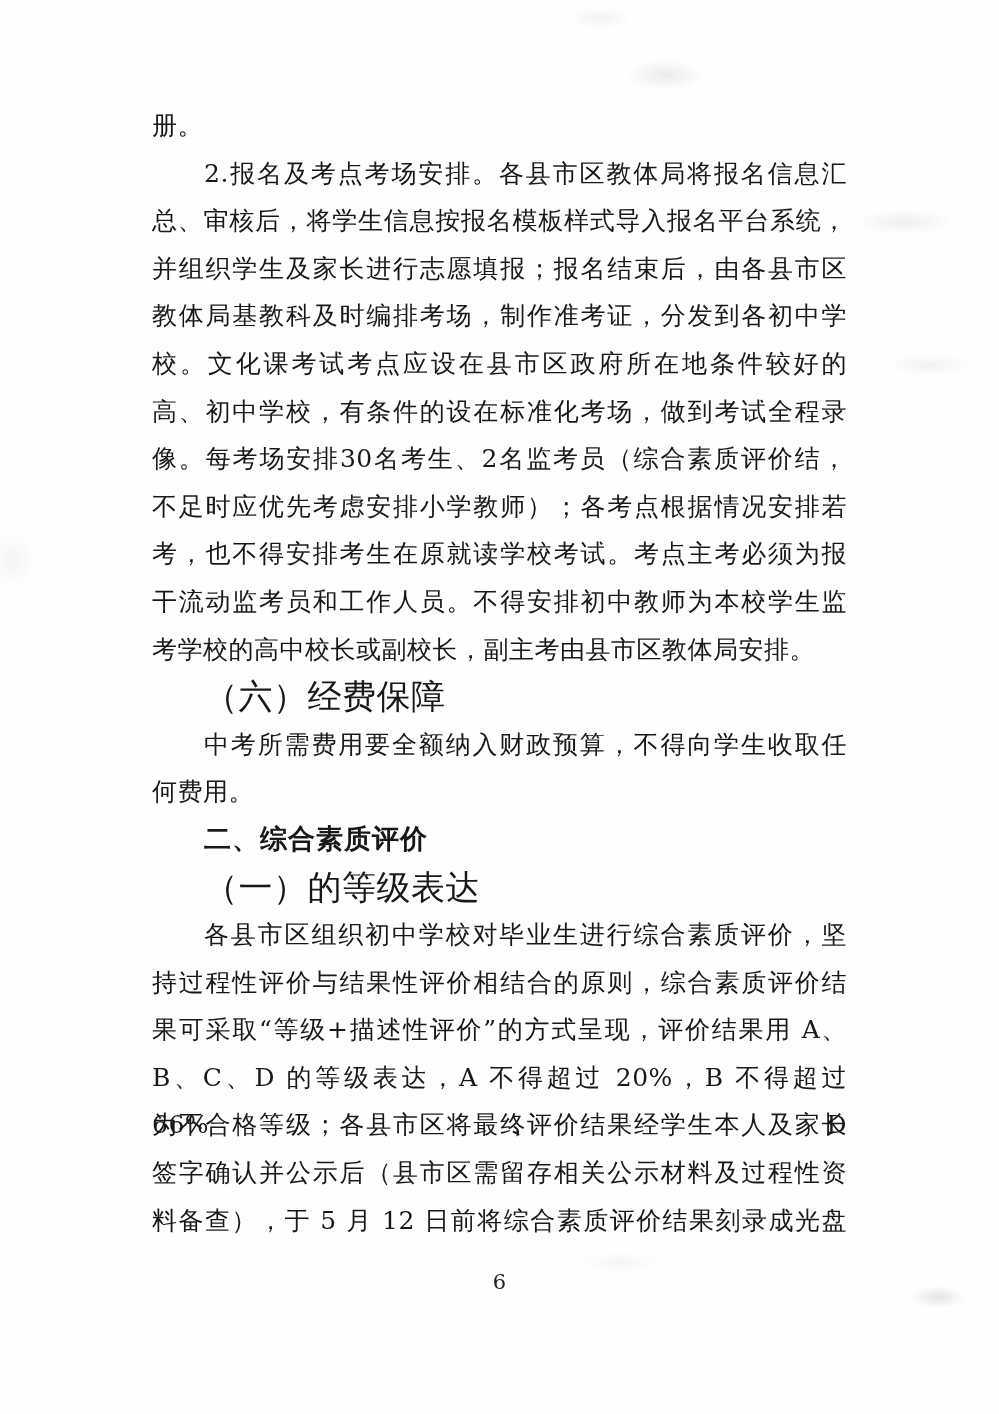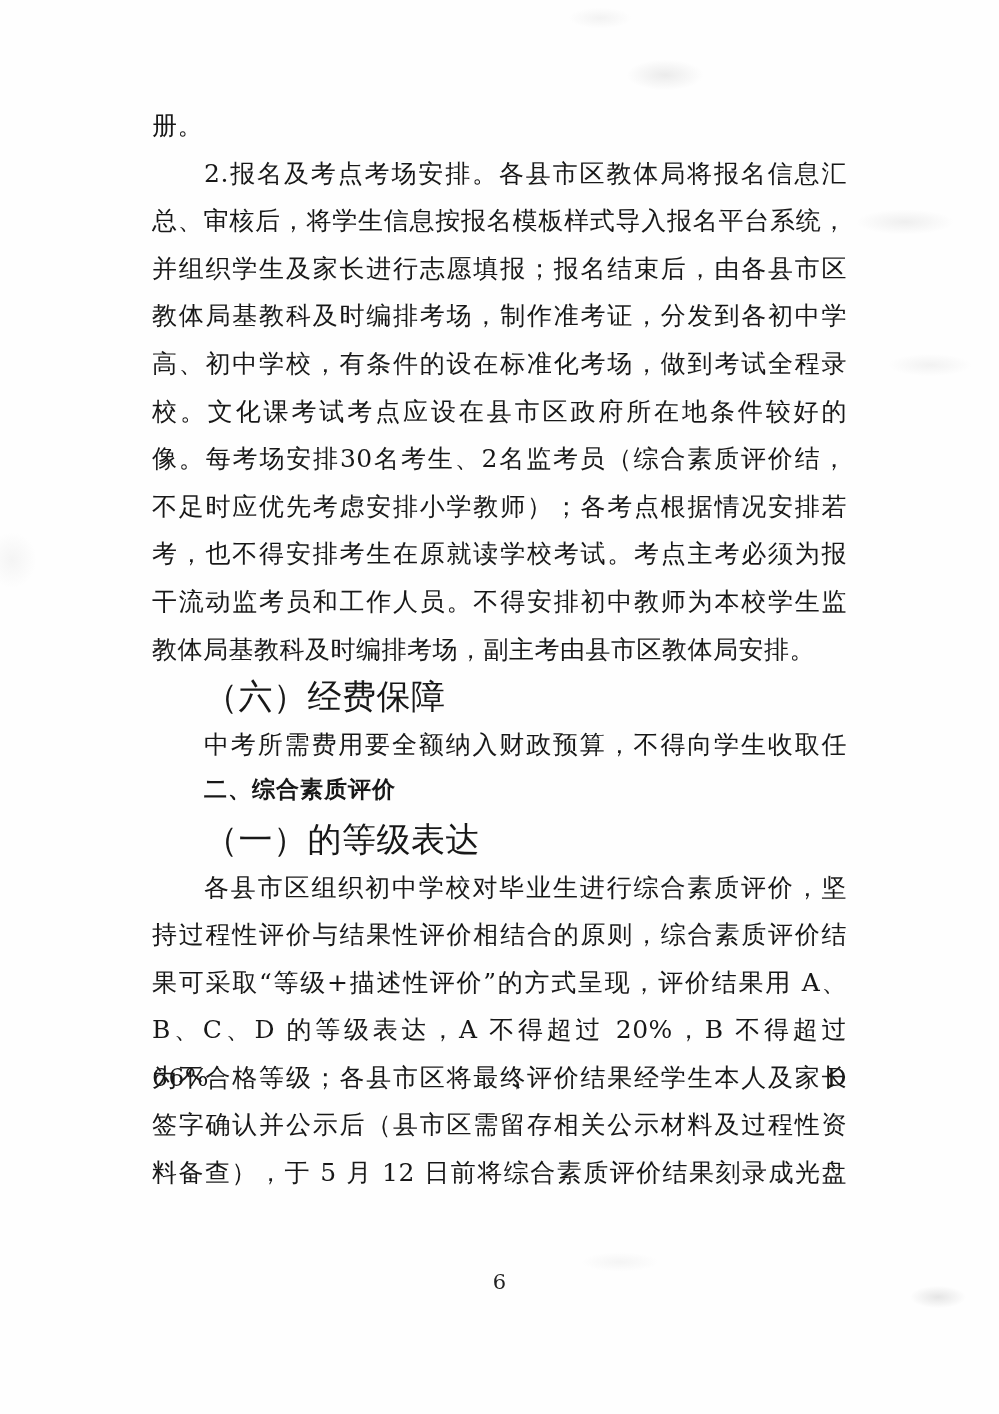--- a/index.html
+++ b/index.html
@@ -51,23 +51,23 @@
     text-align-last: justify;
   }
   .line.indent {
     padding-left: 52px;
   }
   .line.subheading {
     font-size: 34px;
     font-weight: 500;
   }
   .line.heading {
-    font-family: Liberation Mono, monospace;
+    font-family: Liberation Sans, sans-serif;
     font-weight: bold;
-    font-size: 23px;
+    font-size: 27px;
     letter-spacing: 1px;
   }
   .footer {
     position: absolute;
     top: 1266px;
     left: 0;
     width: 100%;
     text-align: center;
     font-size: 21px;
     line-height: 32px;
@@ -80,33 +80,34 @@
 <div class="page">
   <div class="content" id="content">
       <div class="block body-block">
         <div class="line body">册。</div>
       </div>
       <div class="block body-block">
         <div class="line body fill indent">2.报名及考点考场安排。各县市区教体局将报名信息汇</div>
         <div class="line body fill">总、审核后，将学生信息按报名模板样式导入报名平台系统，</div>
         <div class="line body fill">并组织学生及家长进行志愿填报；报名结束后，由各县市区</div>
         <div class="line body fill">教体局基教科及时编排考场，制作准考证，分发到各初中学</div>
+        <div class="line body fill">校。文化课考试考点应设在县市区政府所在地条件较好的</div>
         <div class="line body fill">高、初中学校，有条件的设在标准化考场，做到考试全程录</div>
-        <div class="line body fill">校。文化课考试考点应设在县市区政府所在地条件较好的</div>
         <div class="line body fill">像。每考场安排30名考生、2名监考员（综合素质评价结，</div>
         <div class="line body fill">不足时应优先考虑安排小学教师）；各考点根据情况安排若</div>
         <div class="line body fill">考，也不得安排考生在原就读学校考试。考点主考必须为报</div>
         <div class="line body fill">干流动监考员和工作人员。不得安排初中教师为本校学生监</div>
-        <div class="line body">教体局基教科及时编排考场，副主考由县市区教体局安排。</div>
+        <div class="line body">考学校的高中校长或副校长，副主考由县市区教体局安排。</div>
       </div>
       <div class="block subheading-block">
         <div class="line subheading indent">（六）经费保障</div>
       </div>
       <div class="block body-block">
         <div class="line body fill indent">中考所需费用要全额纳入财政预算，不得向学生收取任</div>
+        <div class="line body">何费用。</div>
       </div>
       <div class="block heading-block">
         <div class="line heading indent">二、综合素质评价</div>
       </div>
       <div class="block subheading-block">
         <div class="line subheading indent">（一）的等级表达</div>
       </div>
       <div class="block body-block">
         <div class="line body fill indent">各县市区组织初中学校对毕业生进行综合素质评价，坚</div>
         <div class="line body fill">持过程性评价与结果性评价相结合的原则，综合素质评价结</div>

